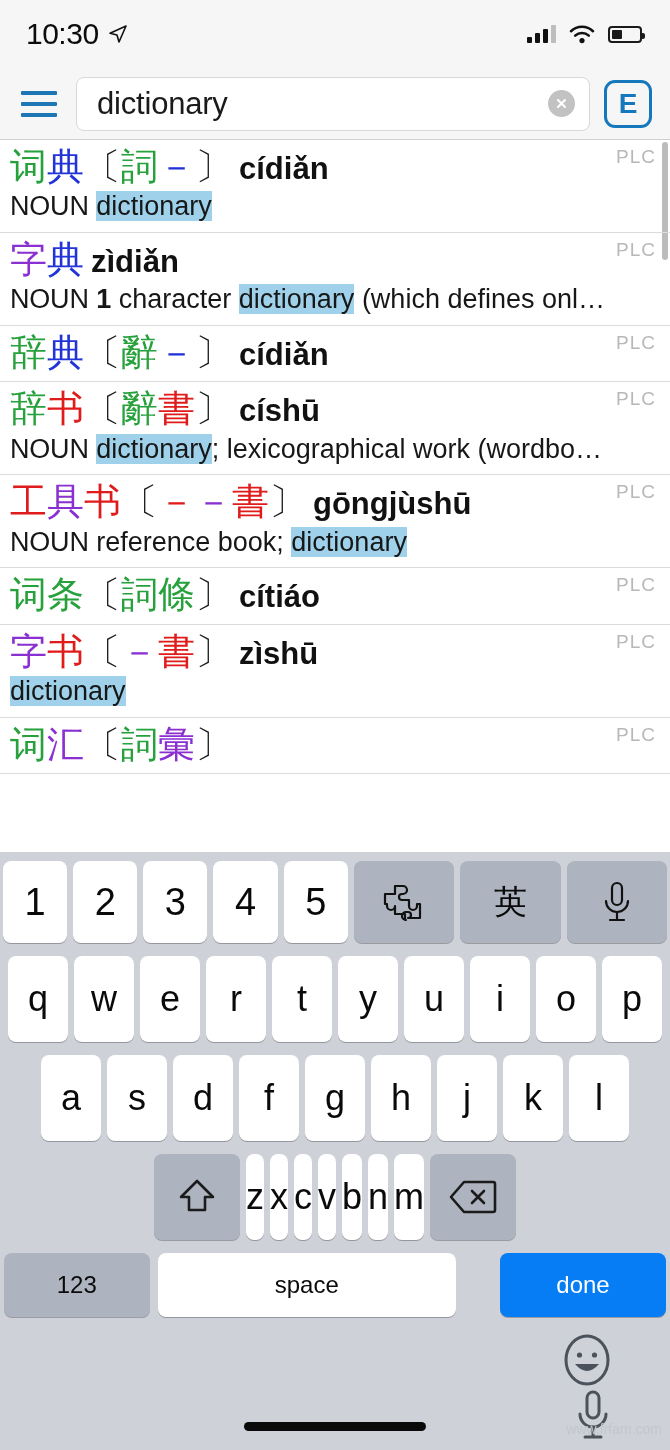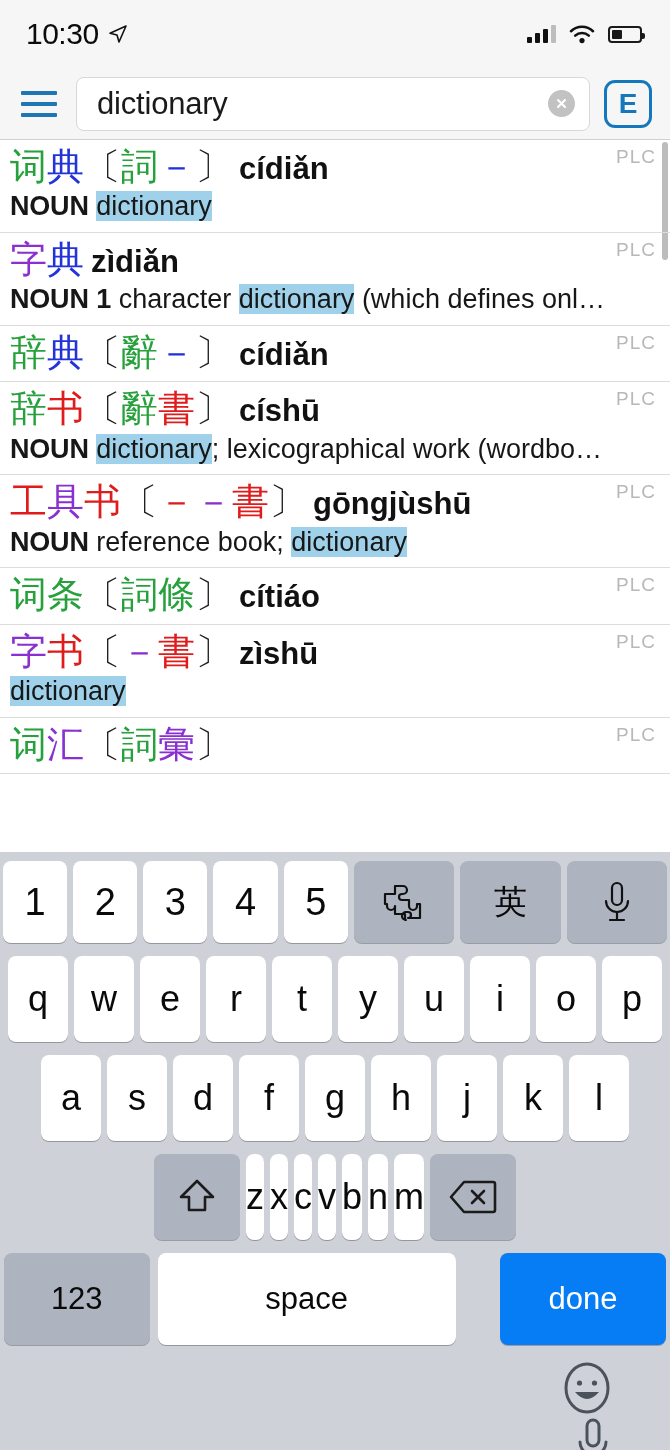--- a/index.html
+++ b/index.html
@@ -88,21 +88,21 @@
     font-size: 31px; font-weight: 700; color: #111; margin-left: 7px;
   }
   .t1 { color: #e01b1b; }
   .t2 { color: #27a13c; }
   .t3 { color: #2233d8; }
   .t4 { color: #8a2fd0; }
   .gloss {
     font-size: 27px; line-height: 1.28; color: #171717; margin-top: 2px;
     white-space: nowrap; overflow: hidden;
   }
-  .gloss .pos { font-weight: 700; letter-spacing: -0.2px; text-align: center; }
+  .gloss .pos { font-weight: 400; letter-spacing: -0.2px; text-align: center; }
   .gloss .num { font-weight: 700; }
   .gloss .hl { background: #9fd2ea; }
   .gloss .cn { font-family: "DejaVu Sans", sans-serif; }
   .gloss .pyb { font-weight: 700; }
   .scrollbar {
     position: absolute; top: 2px; right: 2px; width: 6px; height: 118px;
     background: #bcbcbc; border-radius: 3px;
   }
 
   
@@ -120,21 +120,21 @@
   .key.blue { background: #067cf5; color: #fff; box-shadow: 0 1px 0 rgba(0,0,0,0.25); }
   .row1 .key { width: 69px; height: 82px; margin: 0 3px; font-size: 38px; }
   .row1 .wide { width: 108px; }
   .row1 .cjk { font-family: "DejaVu Sans", sans-serif; font-size: 33px; }
   .row2 .key { width: 60px; height: 86px; margin: 0 3px; }
   .row3 .key { width: 60px; height: 86px; margin: 0 3px; }
   .row4 .key { height: 86px; margin: 0 3px; }
   .row4 .shift { width: 86px; }
   .row4 .bksp { width: 86px; }
   .row5 { margin-bottom: 0; }
-  .row5 .key { height: 92px; margin: 0 4px; font-size: 31px; }
+  .row5 .key { height: 64px; margin: 0 4px; font-size: 24px; }
   .row5 .num { width: 156px; }
   .row5 .space { width: 320px; }
   .row5 .done { width: 178px; margin-left: 40px; }
   .row2, .row3 { padding: 0 2px; }
   .kbbottom {
     display: flex; align-items: flex-end; justify-content: space-between;
     padding: 16px 56px 0 56px; position: relative; flex-direction: column;
   }
   .homebar {
     position: absolute; left: 50%; transform: translateX(-50%); bottom: 12px;

